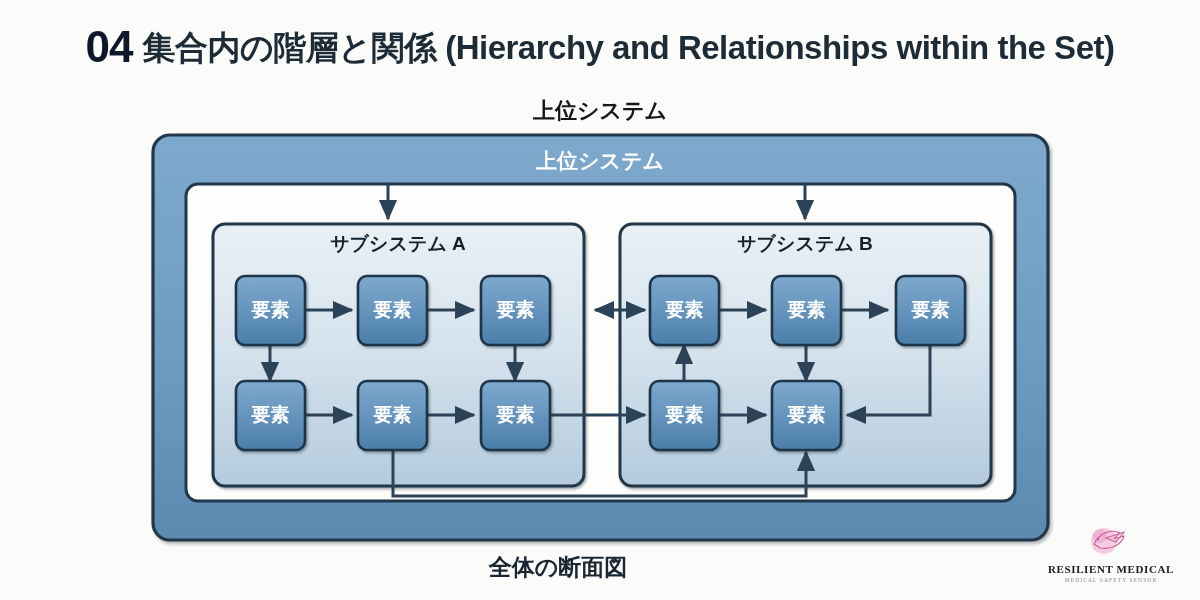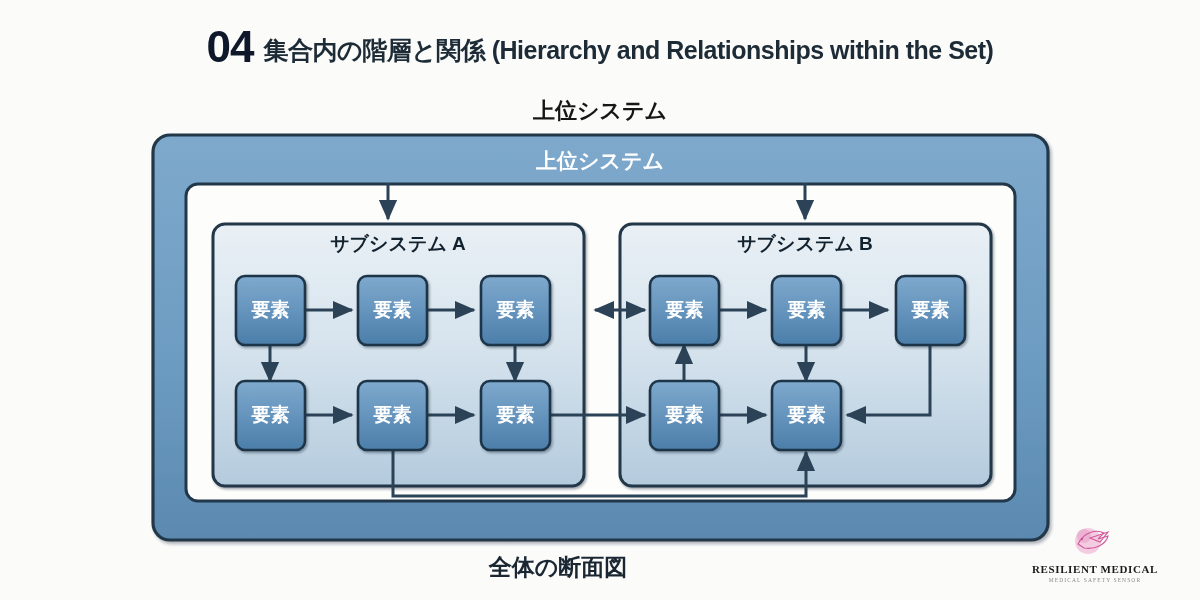--- a/index.html
+++ b/index.html
@@ -27,21 +27,21 @@
   }
   #title-number {
     font-size: 44px;
     font-weight: 800;
     color: #0f172a;
     letter-spacing: -1px;
     vertical-align: -3px;
     margin-right: 10px;
   }
   #title-text {
-    font-size: 25px;
+    font-size: 33px;
     font-weight: 700;
     color: #1d2b36;
     letter-spacing: -0.5px;
   }
 
   
   #top-caption {
     position: absolute;
     left: 0;
     top: 96px;
@@ -93,21 +93,21 @@
     fill: #11212e;
   }
   .lbl-elem {
     font-size: 19px;
     fill: #ffffff;
   }
 
   
   #logo {
     position: absolute;
-    right: 30px;
+    right: 14px;
     bottom: 6px;
     width: 150px;
     height: 72px;
     text-align: center;
   }
   #logo-mark {
     width: 150px;
     height: 36px;
   }
   #logo-name {

